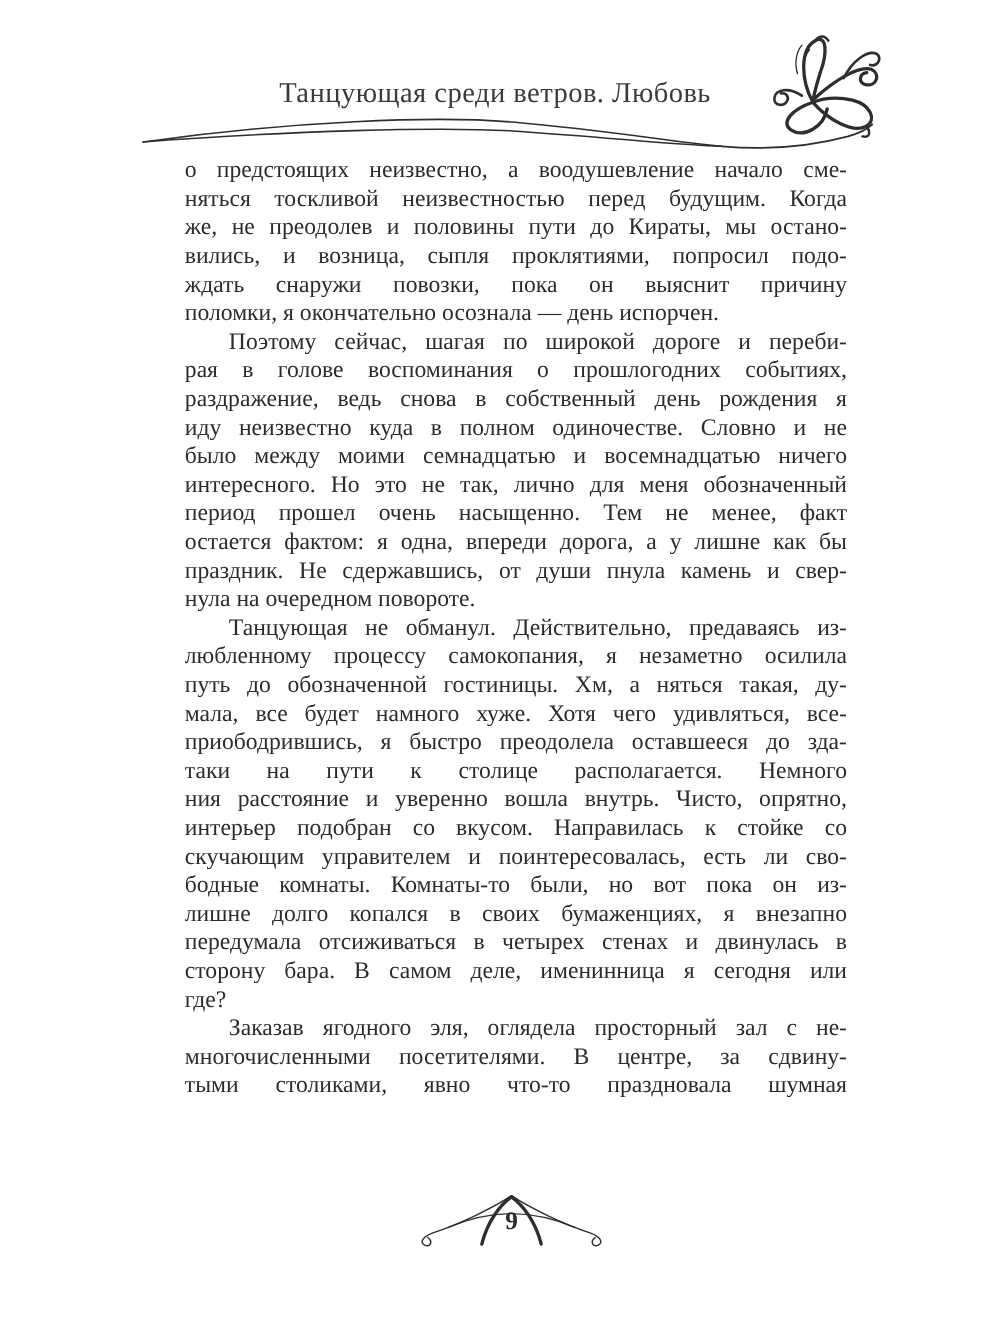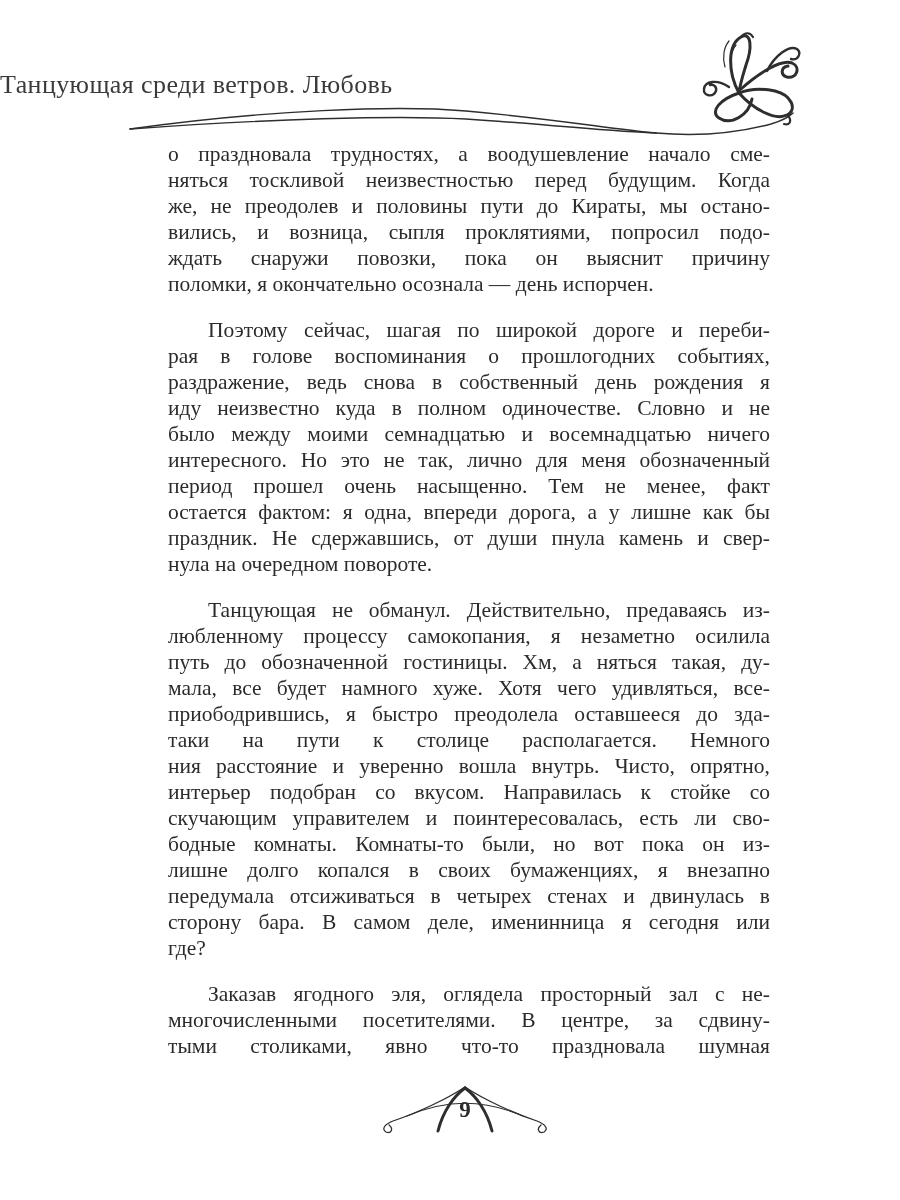--- a/index.html
+++ b/index.html
@@ -14,21 +14,21 @@
     background: #ffffff;
     overflow: hidden;
     font-family: "Liberation Serif", serif;
   }
   
   .title {
     position: absolute;
     top: 70px;
     left: 0;
     width: 900px;
-    text-align: left;
+    text-align: center;
     font-size: 26px;
     letter-spacing: 0.4px;
     color: #3a3a3a;
   }
   .header-flourish {
     position: absolute;
     left: 695px;
     top: 28px;
     width: 108px;
     height: 102px;
@@ -49,21 +49,21 @@
     font-size: 21.5px;
     line-height: 26px;
     color: #2b2b2b;
   }
   .para { margin: 0; }
   .line {
     text-align: justify;
     text-align-last: justify;
   }
   .line.lastline { text-align-last: left; }
-  .line.indent { text-indent: 40px; margin-top: 20px; }
+  .line.indent { text-indent: 40px; }
   
   .footer {
     position: absolute;
     left: 377px;
     top: 1083px;
     width: 176px;
     height: 56px;
   }
   .footer svg {
     position: absolute;
@@ -115,21 +115,21 @@
   <svg class="header-divider" viewBox="0 0 674 44" aria-hidden="true">
     <g fill="none" stroke="#2e2e2e" stroke-linecap="round">
       <path stroke-width="1.4" d="M4 27 C 140 8, 270 3, 340 9 C 430 17, 485 27, 530 31"></path>
       <path stroke-width="1.4" d="M4 27 C 140 17, 270 13, 340 17 C 430 23, 490 30, 530 31"></path>
       <path stroke-width="1.6" d="M530 31 C 575 35, 615 30, 645 22 C 655 19, 663 15, 667 11"></path>
     </g>
   </svg>
 
   <div class="textblock">
       <div class="para">
-        <div class="line">о праздновала трудностях, а воодушевление начало сме-</div>
+        <div class="line">о предстоящих неизвестно, а воодушевление начало сме-</div>
         <div class="line">няться тоскливой неизвестностью перед будущим. Когда</div>
         <div class="line">же, не преодолев и половины пути до Кираты, мы остано-</div>
         <div class="line">вились, и возница, сыпля проклятиями, попросил подо-</div>
         <div class="line">ждать снаружи повозки, пока он выяснит причину</div>
         <div class="line lastline">поломки, я окончательно осознала — день испорчен.</div>
       </div>
       <div class="para">
         <div class="line indent">Поэтому сейчас, шагая по широкой дороге и переби-</div>
         <div class="line">рая в голове воспоминания о прошлогодних событиях,</div>
         <div class="line">раздражение, ведь снова в собственный день рождения я</div>

